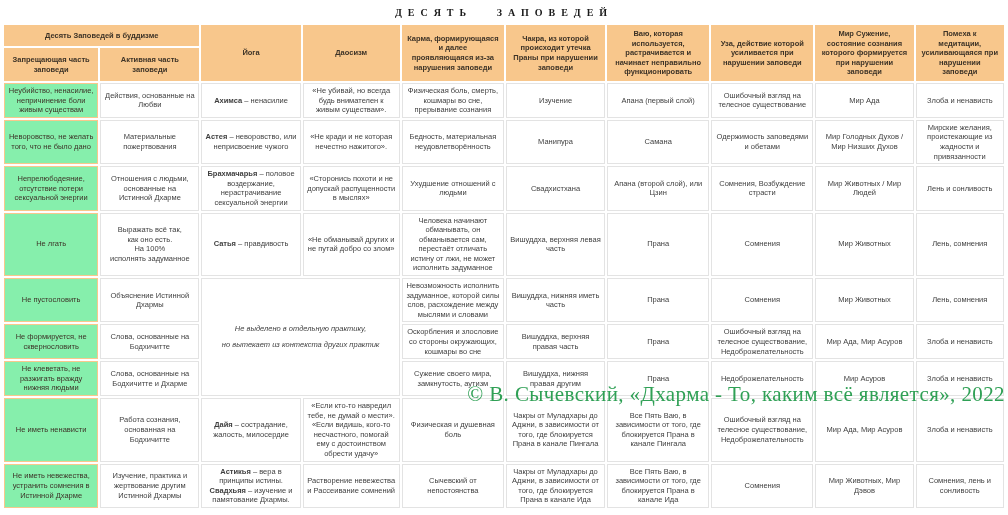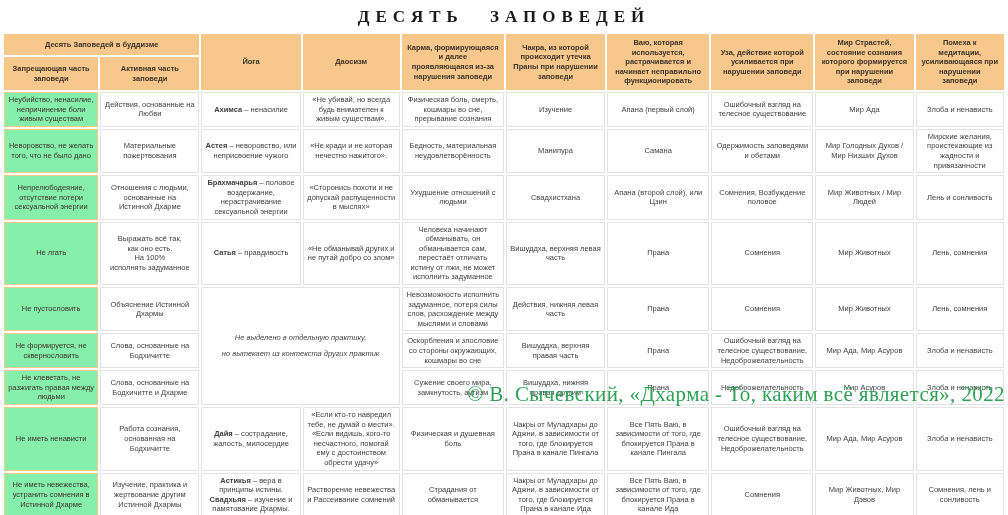--- a/index.html
+++ b/index.html
@@ -2,21 +2,21 @@
 <html lang="ru"><head>
 <meta charset="utf-8">
 <style>
   html,body{margin:0;padding:0;}
   body{
     width:1008px;height:515px;background:#ffffff;position:relative;
     font-family:"Liberation Sans",sans-serif;color:#3f3f3f;overflow:hidden;
   }
   .page-title{
     text-align:center;font-family:"Liberation Serif",serif;font-weight:bold;
-    font-size:17px;letter-spacing:6px;word-spacing:16px;color:#1a1a1a;
+    font-size:10px;letter-spacing:6px;word-spacing:16px;color:#1a1a1a;
     padding:7px 0 5px 0;
   }
   table.main{
     width:1004px;margin:0 2px;border-collapse:separate;border-spacing:2px;
     table-layout:fixed;
   }
   th,td{
     font-size:7.5px;line-height:1.28;text-align:center;vertical-align:middle;
     padding:2px 3px;white-space:pre-line;border:1px solid #e3e3e3;
     background:#ffffff;word-wrap:break-word;
@@ -57,21 +57,21 @@
   </colgroup>
   <thead>
     <tr>
       <th colspan="2">Десять Заповедей в буддизме</th>
       <th rowspan="2">Йога</th>
       <th rowspan="2">Даосизм</th>
       <th rowspan="2">Карма, формирующаяся и далее проявляющаяся из-за нарушения заповеди</th>
       <th rowspan="2">Чакра, из которой происходит утечка Праны при нарушении заповеди</th>
       <th rowspan="2">Ваю, которая используется, растрачивается и начинает неправильно функционировать</th>
       <th rowspan="2">Уза, действие которой усиливается при нарушении заповеди</th>
-      <th rowspan="2">Мир Страстей, состояние сознания которого формируется при нарушении заповеди</th>
+      <th rowspan="2">Мир Сужение, состояние сознания которого формируется при нарушении заповеди</th>
       <th rowspan="2">Помеха к медитации, усиливающаяся при нарушении заповеди</th>
     </tr>
     <tr>
       <th>Запрещающая часть заповеди</th>
       <th>Активная часть заповеди</th>
     </tr>
   </thead>
   <tbody id="tbody">
       <tr>
         <td class="lead">Неубийство, ненасилие, непричинение боли живым существам</td>
@@ -100,21 +100,21 @@
       <tr>
         <td class="lead">Непрелюбодеяние, отсутствие потери сексуальной энергии</td>
         <td>Отношения с людьми,
 основанные на
 Истинной Дхарме</td>
         <td><b>Брахмачарья</b> – половое воздержание, нерастрачивание сексуальной энергии</td>
         <td>«Сторонись похоти и не допускай распущенности в мыслях»</td>
         <td>Ухудшение отношений с людьми</td>
         <td>Свадхистхана</td>
         <td>Апана (второй слой), или Цзин</td>
-        <td>Сомнения, Возбуждение половое</td>
+        <td>Сомнения, Возбуждение страсти</td>
         <td>Мир Животных / Мир Людей</td>
         <td>Лень и сонливость</td>
       </tr>
       <tr>
         <td class="lead">Не лгать</td>
         <td>Выражать всё так,
 как оно есть.
 На 100%
 исполнять задуманное</td>
         <td><b>Сатья</b> – правдивость</td>
@@ -124,39 +124,39 @@
         <td>Прана</td>
         <td>Сомнения</td>
         <td>Мир Животных</td>
         <td>Лень, сомнения</td>
       </tr>
       <tr>
         <td class="lead">Не пустословить</td>
         <td>Объяснение Истинной Дхармы</td>
         <td class="note" colspan="2" rowspan="3">Не выделено в отдельную практику,
 но вытекает из контекста других практик</td>
-        <td>Невозможность исполнить задуманное, потеря силы слов, расхождение между мыслями и словами</td>
-        <td>Действия, нижняя левая часть</td>
+        <td>Невозможность исполнить задуманное, которой силы слов, расхождение между мыслями и словами</td>
+        <td>Вишуддха, нижняя иметь часть</td>
         <td>Прана</td>
         <td>Сомнения</td>
         <td>Мир Животных</td>
         <td>Лень, сомнения</td>
       </tr>
       <tr>
         <td class="lead">Не формируется, не сквернословить</td>
         <td>Слова, основанные на Бодхичитте</td>
         <td>Оскорбления и злословие со стороны окружающих, кошмары во сне</td>
         <td>Вишуддха, верхняя правая часть</td>
         <td>Прана</td>
         <td>Ошибочный взгляд на телесное существование, Недоброжелательность</td>
         <td>Мир Ада, Мир Асуров</td>
         <td>Злоба и ненависть</td>
       </tr>
       <tr>
-        <td class="lead">Не клеветать, не разжигать правая между людьми</td>
+        <td class="lead">Не клеветать, не разжигать вражду нижняя людьми</td>
         <td>Слова, основанные на
 Бодхичитте и Дхарме</td>
         <td>Сужение своего мира,
 замкнутость, аутизм</td>
         <td>Вишуддха, нижняя правая другим</td>
         <td>Прана</td>
         <td>Недоброжелательность</td>
         <td>Мир Асуров</td>
         <td>Злоба и ненависть</td>
       </tr>
@@ -172,21 +172,21 @@
         <td>Ошибочный взгляд на телесное существование, Недоброжелательность</td>
         <td>Мир Ада, Мир Асуров</td>
         <td>Злоба и ненависть</td>
       </tr>
       <tr>
         <td class="lead">Не иметь невежества, устранить сомнения в Истинной Дхарме</td>
         <td>Изучение, практика и жертвование другим Истинной Дхармы</td>
         <td><b>Астикья</b> – вера в принципы истины.
 <b>Свадхьяя</b> – изучение и памятование Дхармы.</td>
         <td>Растворение невежества и Рассеивание сомнений</td>
-        <td>Страдания от обманывается</td>
+        <td>Сычевский от непостоянства</td>
         <td>Чакры от Муладхары до Аджни, в зависимости от того, где блокируется Прана в канале Ида</td>
         <td>Все Пять Ваю, в зависимости от того, где блокируется Прана в канале Ида</td>
         <td>Сомнения</td>
         <td>Мир Животных, Мир Дэвов</td>
         <td>Сомнения, лень и сонливость</td>
       </tr>
     </tbody>
 </table>
 
 <div class="watermark">©  В. Сычевский,  «Дхарма - То, каким всё является», 2022</div>

